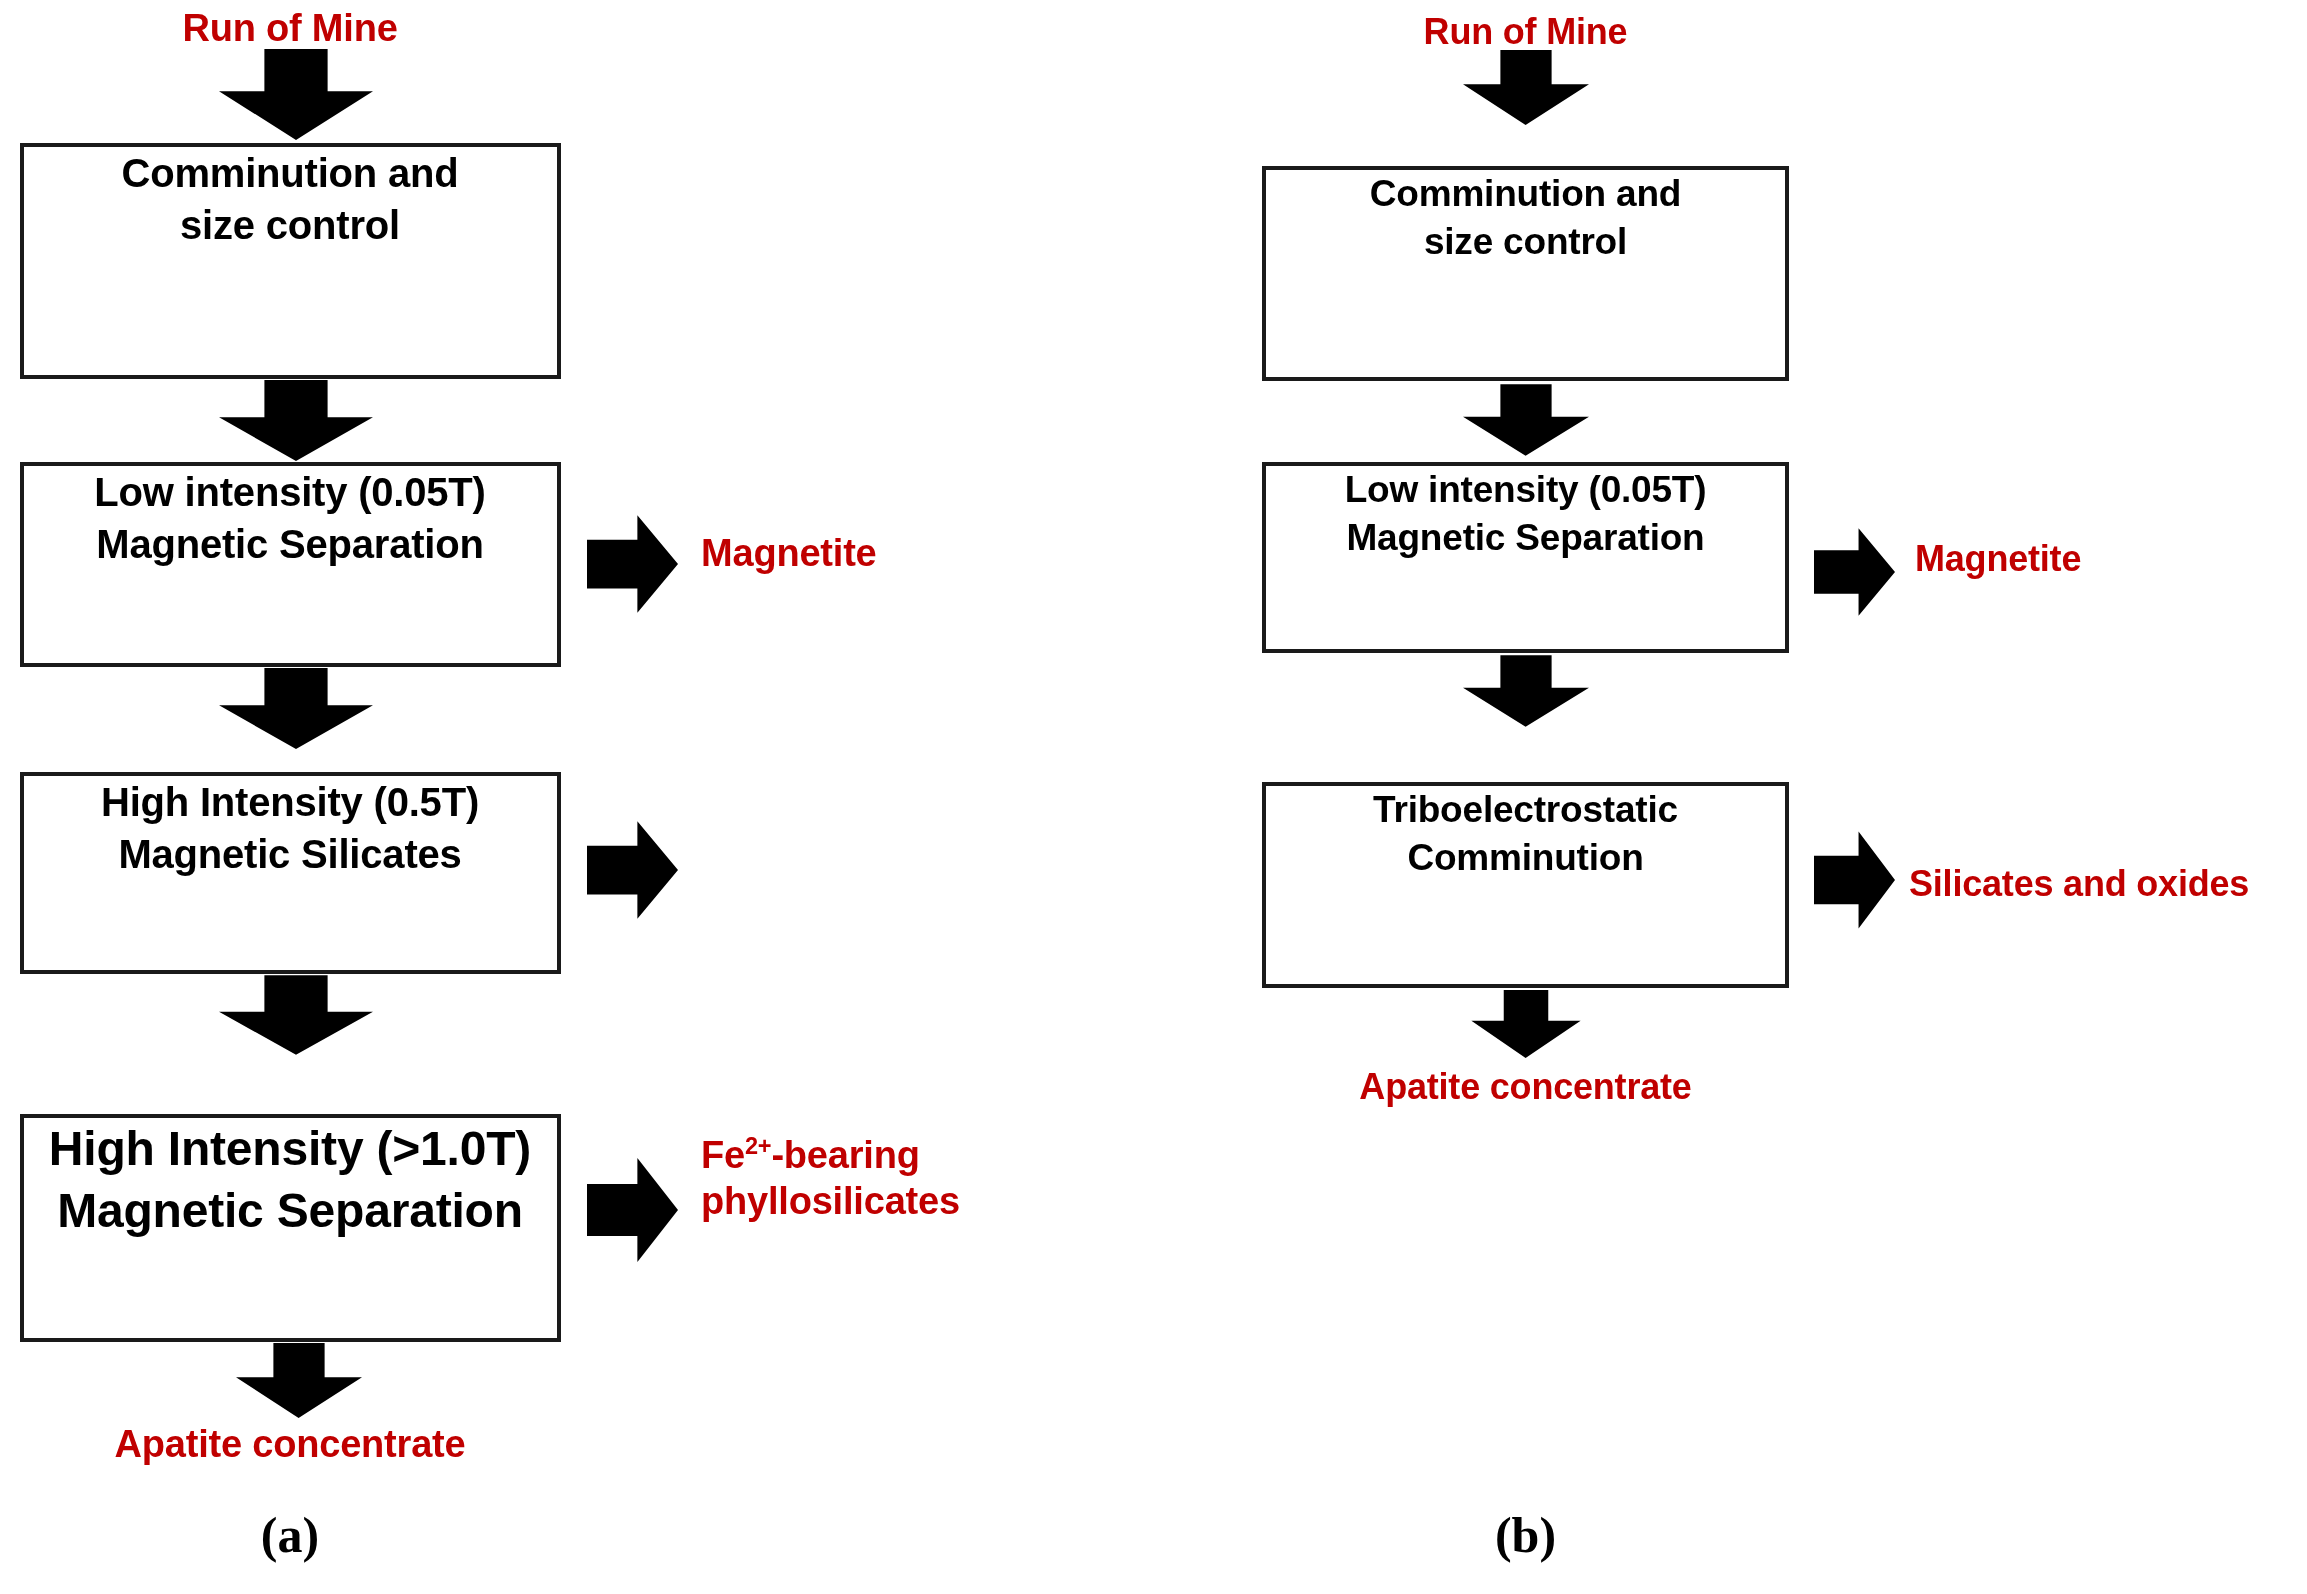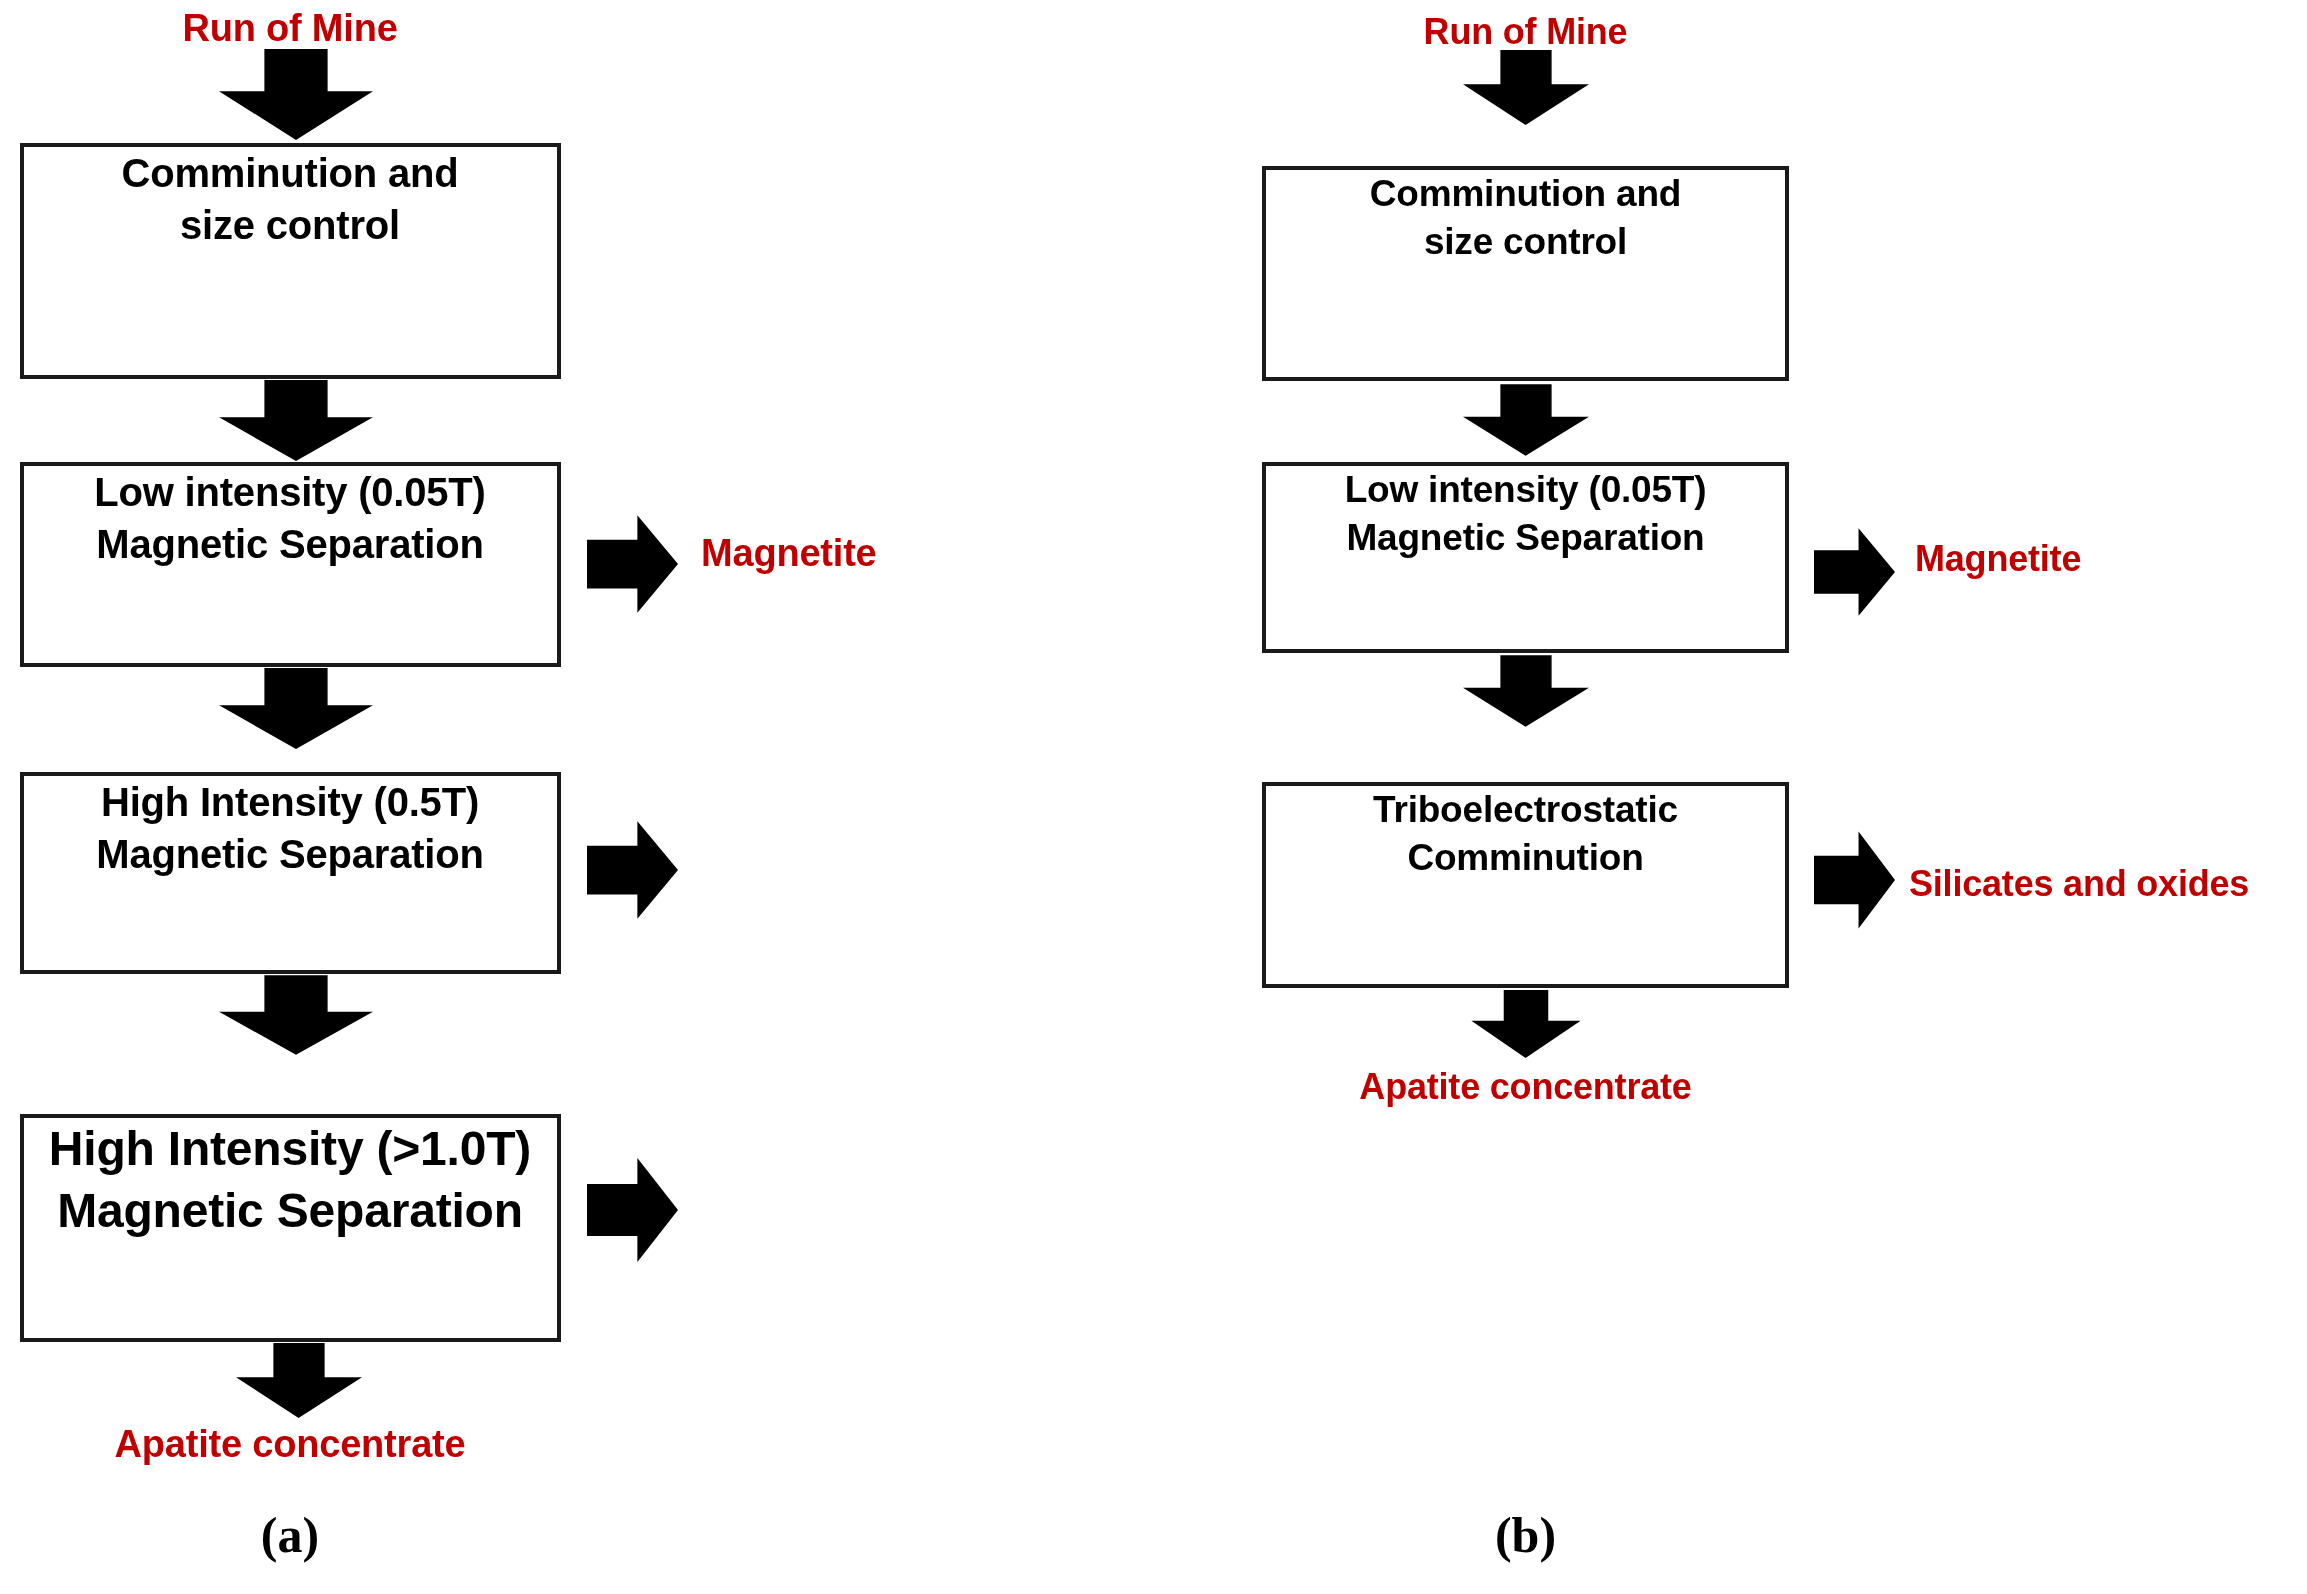--- a/index.html
+++ b/index.html
@@ -110,21 +110,21 @@
   <div class="redlabel" style="left:701px; top:530px; width:423px; font-size:38px;">Magnetite</div>
 
   <div style="position:absolute; left:219px; top:668px; width:154px; height:81px;">
     <svg viewBox="0 0 190 100" width="154" height="81" aria-hidden="true">
       <polygon points="56,0 134,0 134,46 190,46 95,100 0,46 56,46" fill="#000000"></polygon>
     </svg>
   </div>
 
   <div class="node procbox" style="left:19.5px; top:772px; width:541px; height:202px; font-size:40px;">
     <span class="txt">High Intensity (0.5T)
-Magnetic Separation</span>
+Magnetic Silicates</span>
   </div>
 
   <div style="position:absolute; left:587px; top:821px; width:91px; height:98px;">
     <svg viewBox="0 0 112 120" width="91" height="98" aria-hidden="true">
       <polygon points="0,30 62,30 62,0 112,60 62,120 62,90 0,90" fill="#000000"></polygon>
     </svg>
   </div>
 
   <div style="position:absolute; left:219px; top:975px; width:154px; height:80px;">
     <svg viewBox="0 0 190 98" width="154" height="80" aria-hidden="true">
@@ -135,20 +135,21 @@
   <div class="node procbox" style="left:19.5px; top:1114px; width:541px; height:228px; font-size:48px;">
     <span class="txt">High Intensity (&gt;1.0T)
 Magnetic Separation</span>
   </div>
 
   <div style="position:absolute; left:587px; top:1158px; width:91px; height:104px;">
     <svg viewBox="0 0 112 128" width="91" height="104" aria-hidden="true">
       <polygon points="0,32 62,32 62,0 112,64 62,128 62,96 0,96" fill="#000000"></polygon>
     </svg>
   </div>
+  <div class="redlabel" style="left:701px; top:1132px; width:488px; font-size:38px;">Fe<sup>2+</sup>-bearing<br>phyllosilicates</div>
 
   <div style="position:absolute; left:236px; top:1343px; width:126px; height:75px;">
     <svg viewBox="0 0 155 92" width="126" height="75" aria-hidden="true">
       <polygon points="46,0 109,0 109,42 155,42 77,92 0,42 46,42" fill="#000000"></polygon>
     </svg>
   </div>
 
   <div class="redlabel" style="left:19.5px; top:1421px; width:541px; text-align:center; font-size:38px;">Apatite concentrate</div>
 
   <div class="caption" style="left:19.5px; top:1506px; width:541px; font-size:50px;">(a)</div>

